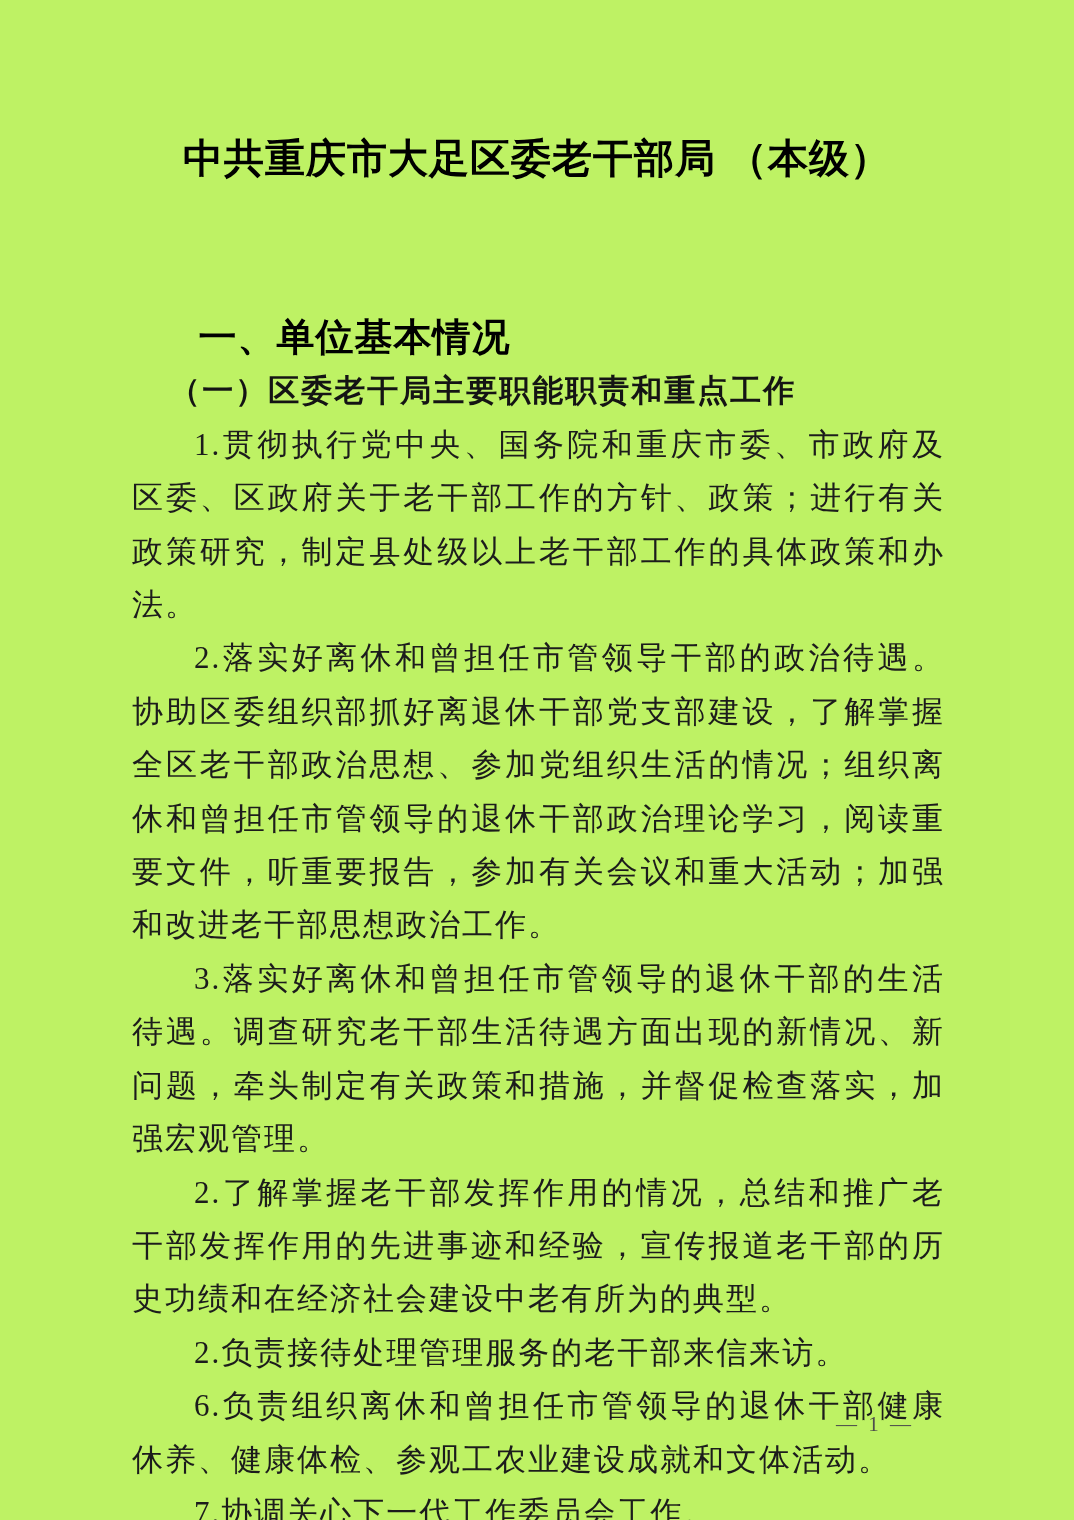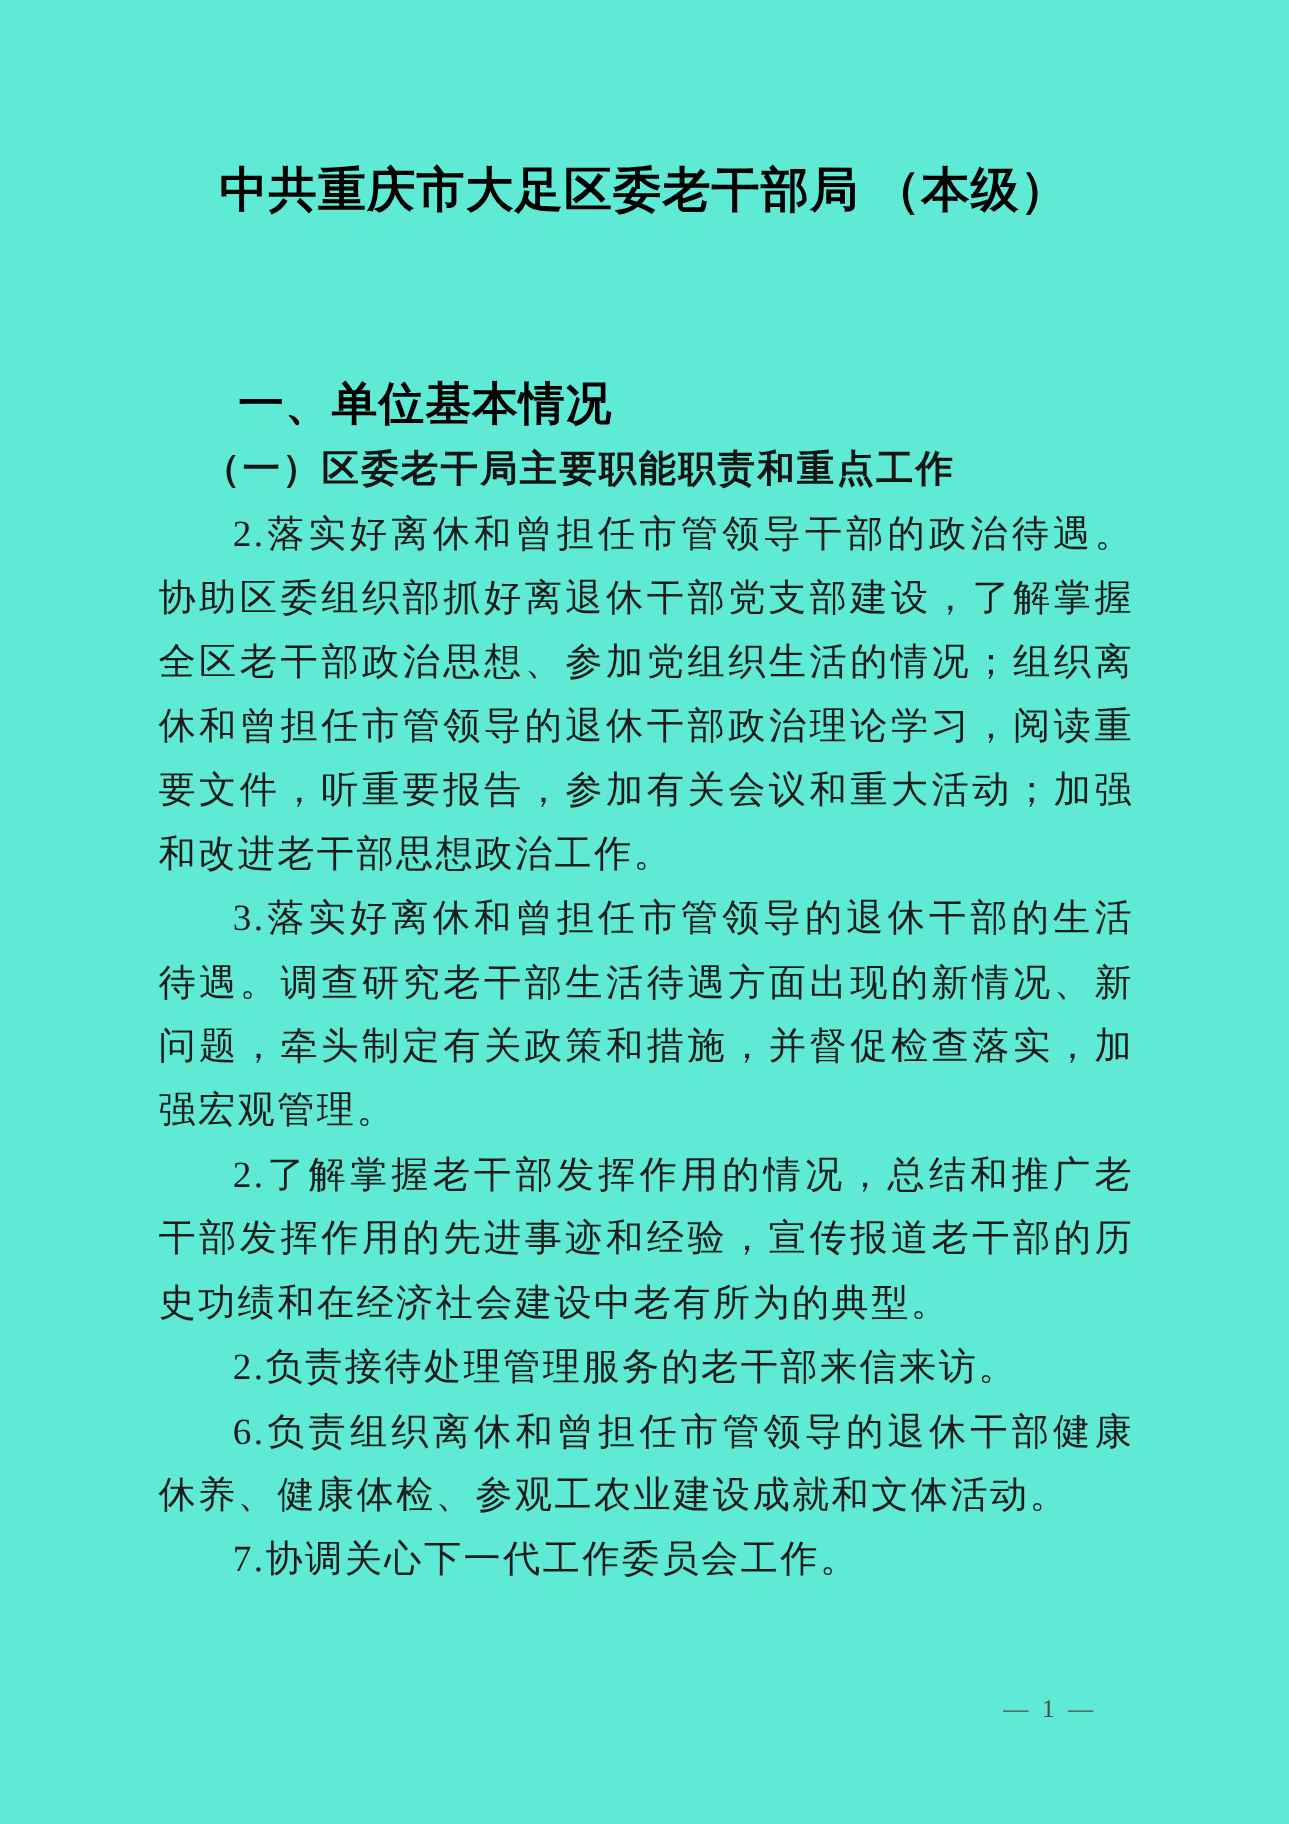--- a/index.html
+++ b/index.html
@@ -4,21 +4,21 @@
 <style>
   html, body {
     margin: 0;
     padding: 0;
     background: #ffffff;
   }
   .page {
     position: relative;
     width: 1074px;
     height: 1520px;
-    background: #5eead4;
+    background: #bef264;
     color: #111111;
     font-family: "Liberation Serif", "DejaVu Serif", serif;
     overflow: hidden;
   }
   .doc-title {
     position: absolute;
     top: 128px;
     left: 0;
     width: 100%;
     margin: 0;
@@ -88,20 +88,21 @@
 
 <div class="page">
 
   <h1 class="doc-title">
     <span class="title-line">中共重庆市大足区委老干部局 （本级）</span>
   </h1>
 
   <div class="content">
     <h2 class="section-heading">一、单位基本情况</h2>
     <h3 class="subsection-heading">（一）区委老干局主要职能职责和重点工作</h3>
+    <p class="body-paragraph">1.贯彻执行党中央、国务院和重庆市委、市政府及区委、区政府关于老干部工作的方针、政策；进行有关政策研究，制定县处级以上老干部工作的具体政策和办法。</p>
     <p class="body-paragraph">2.落实好离休和曾担任市管领导干部的政治待遇。协助区委组织部抓好离退休干部党支部建设，了解掌握全区老干部政治思想、参加党组织生活的情况；组织离休和曾担任市管领导的退休干部政治理论学习，阅读重要文件，听重要报告，参加有关会议和重大活动；加强和改进老干部思想政治工作。</p>
     <p class="body-paragraph">3.落实好离休和曾担任市管领导的退休干部的生活待遇。调查研究老干部生活待遇方面出现的新情况、新问题，牵头制定有关政策和措施，并督促检查落实，加强宏观管理。</p>
     <p class="body-paragraph">2.了解掌握老干部发挥作用的情况，总结和推广老干部发挥作用的先进事迹和经验，宣传报道老干部的历史功绩和在经济社会建设中老有所为的典型。</p>
     <p class="body-paragraph">2.负责接待处理管理服务的老干部来信来访。</p>
     <p class="body-paragraph">6.负责组织离休和曾担任市管领导的退休干部健康休养、健康体检、参观工农业建设成就和文体活动。</p>
     <p class="body-paragraph">7.协调关心下一代工作委员会工作。</p>
   </div>
 
   <div class="page-footer">— 1 —</div>
 

